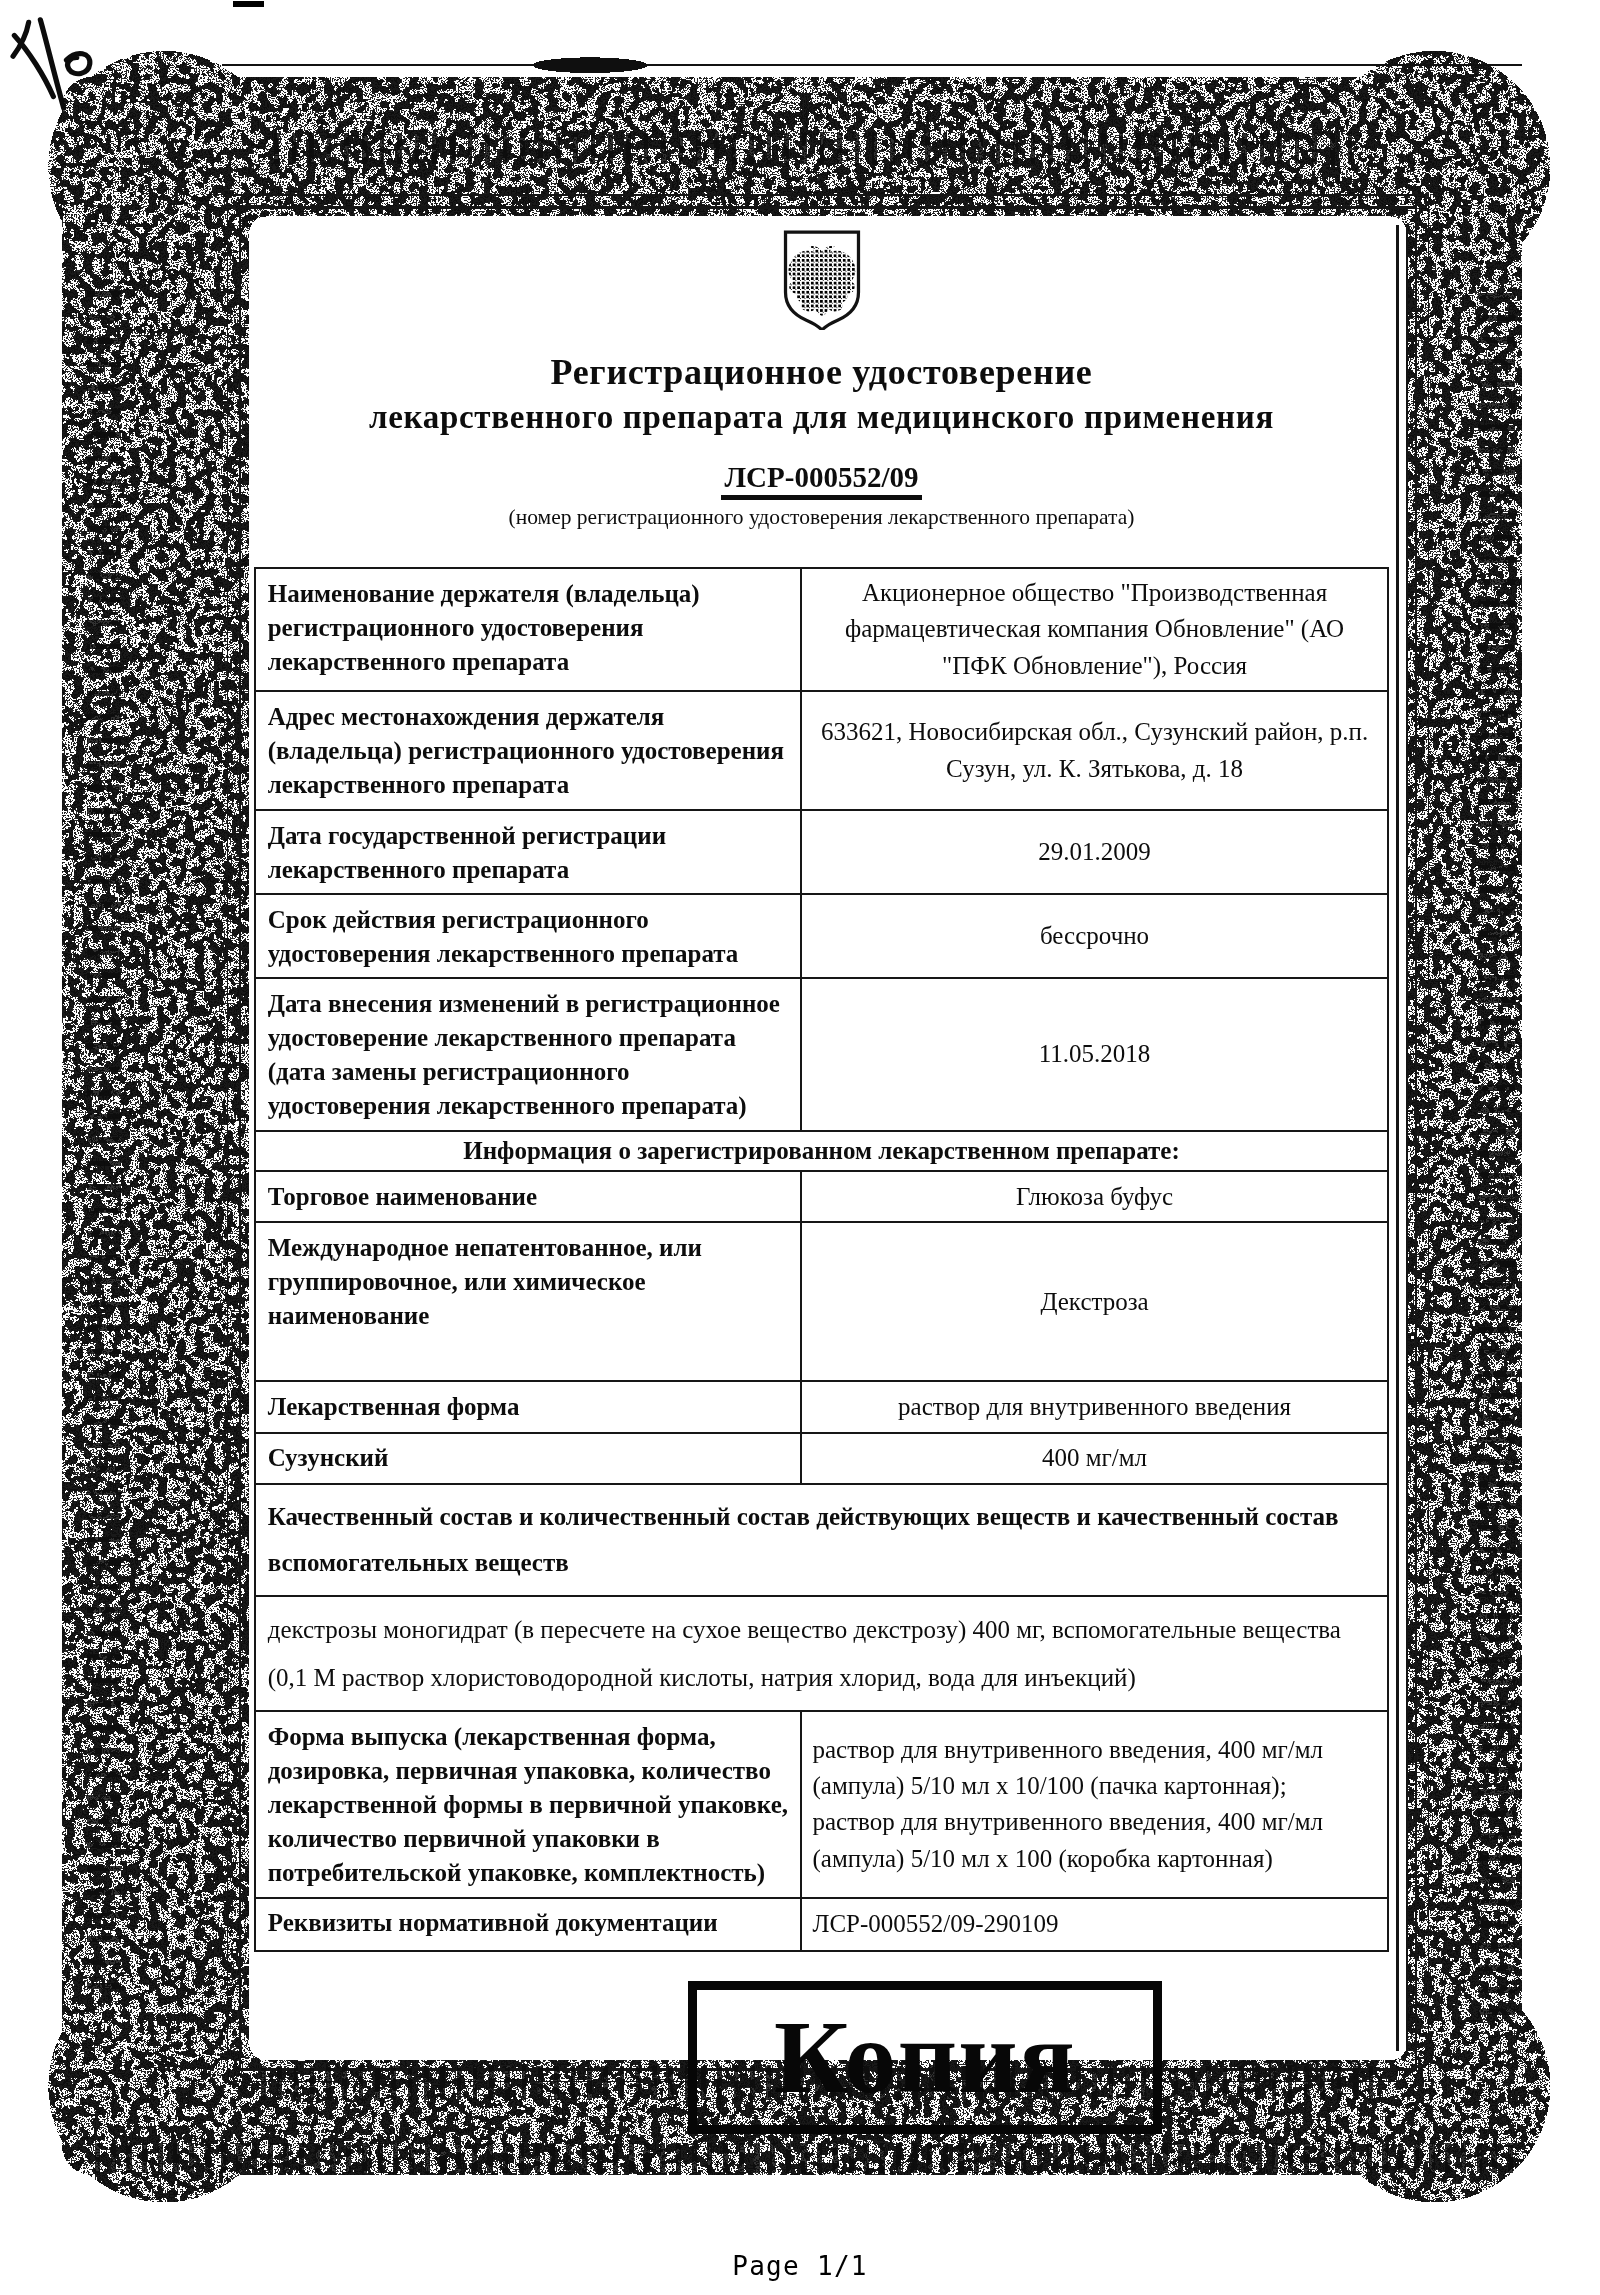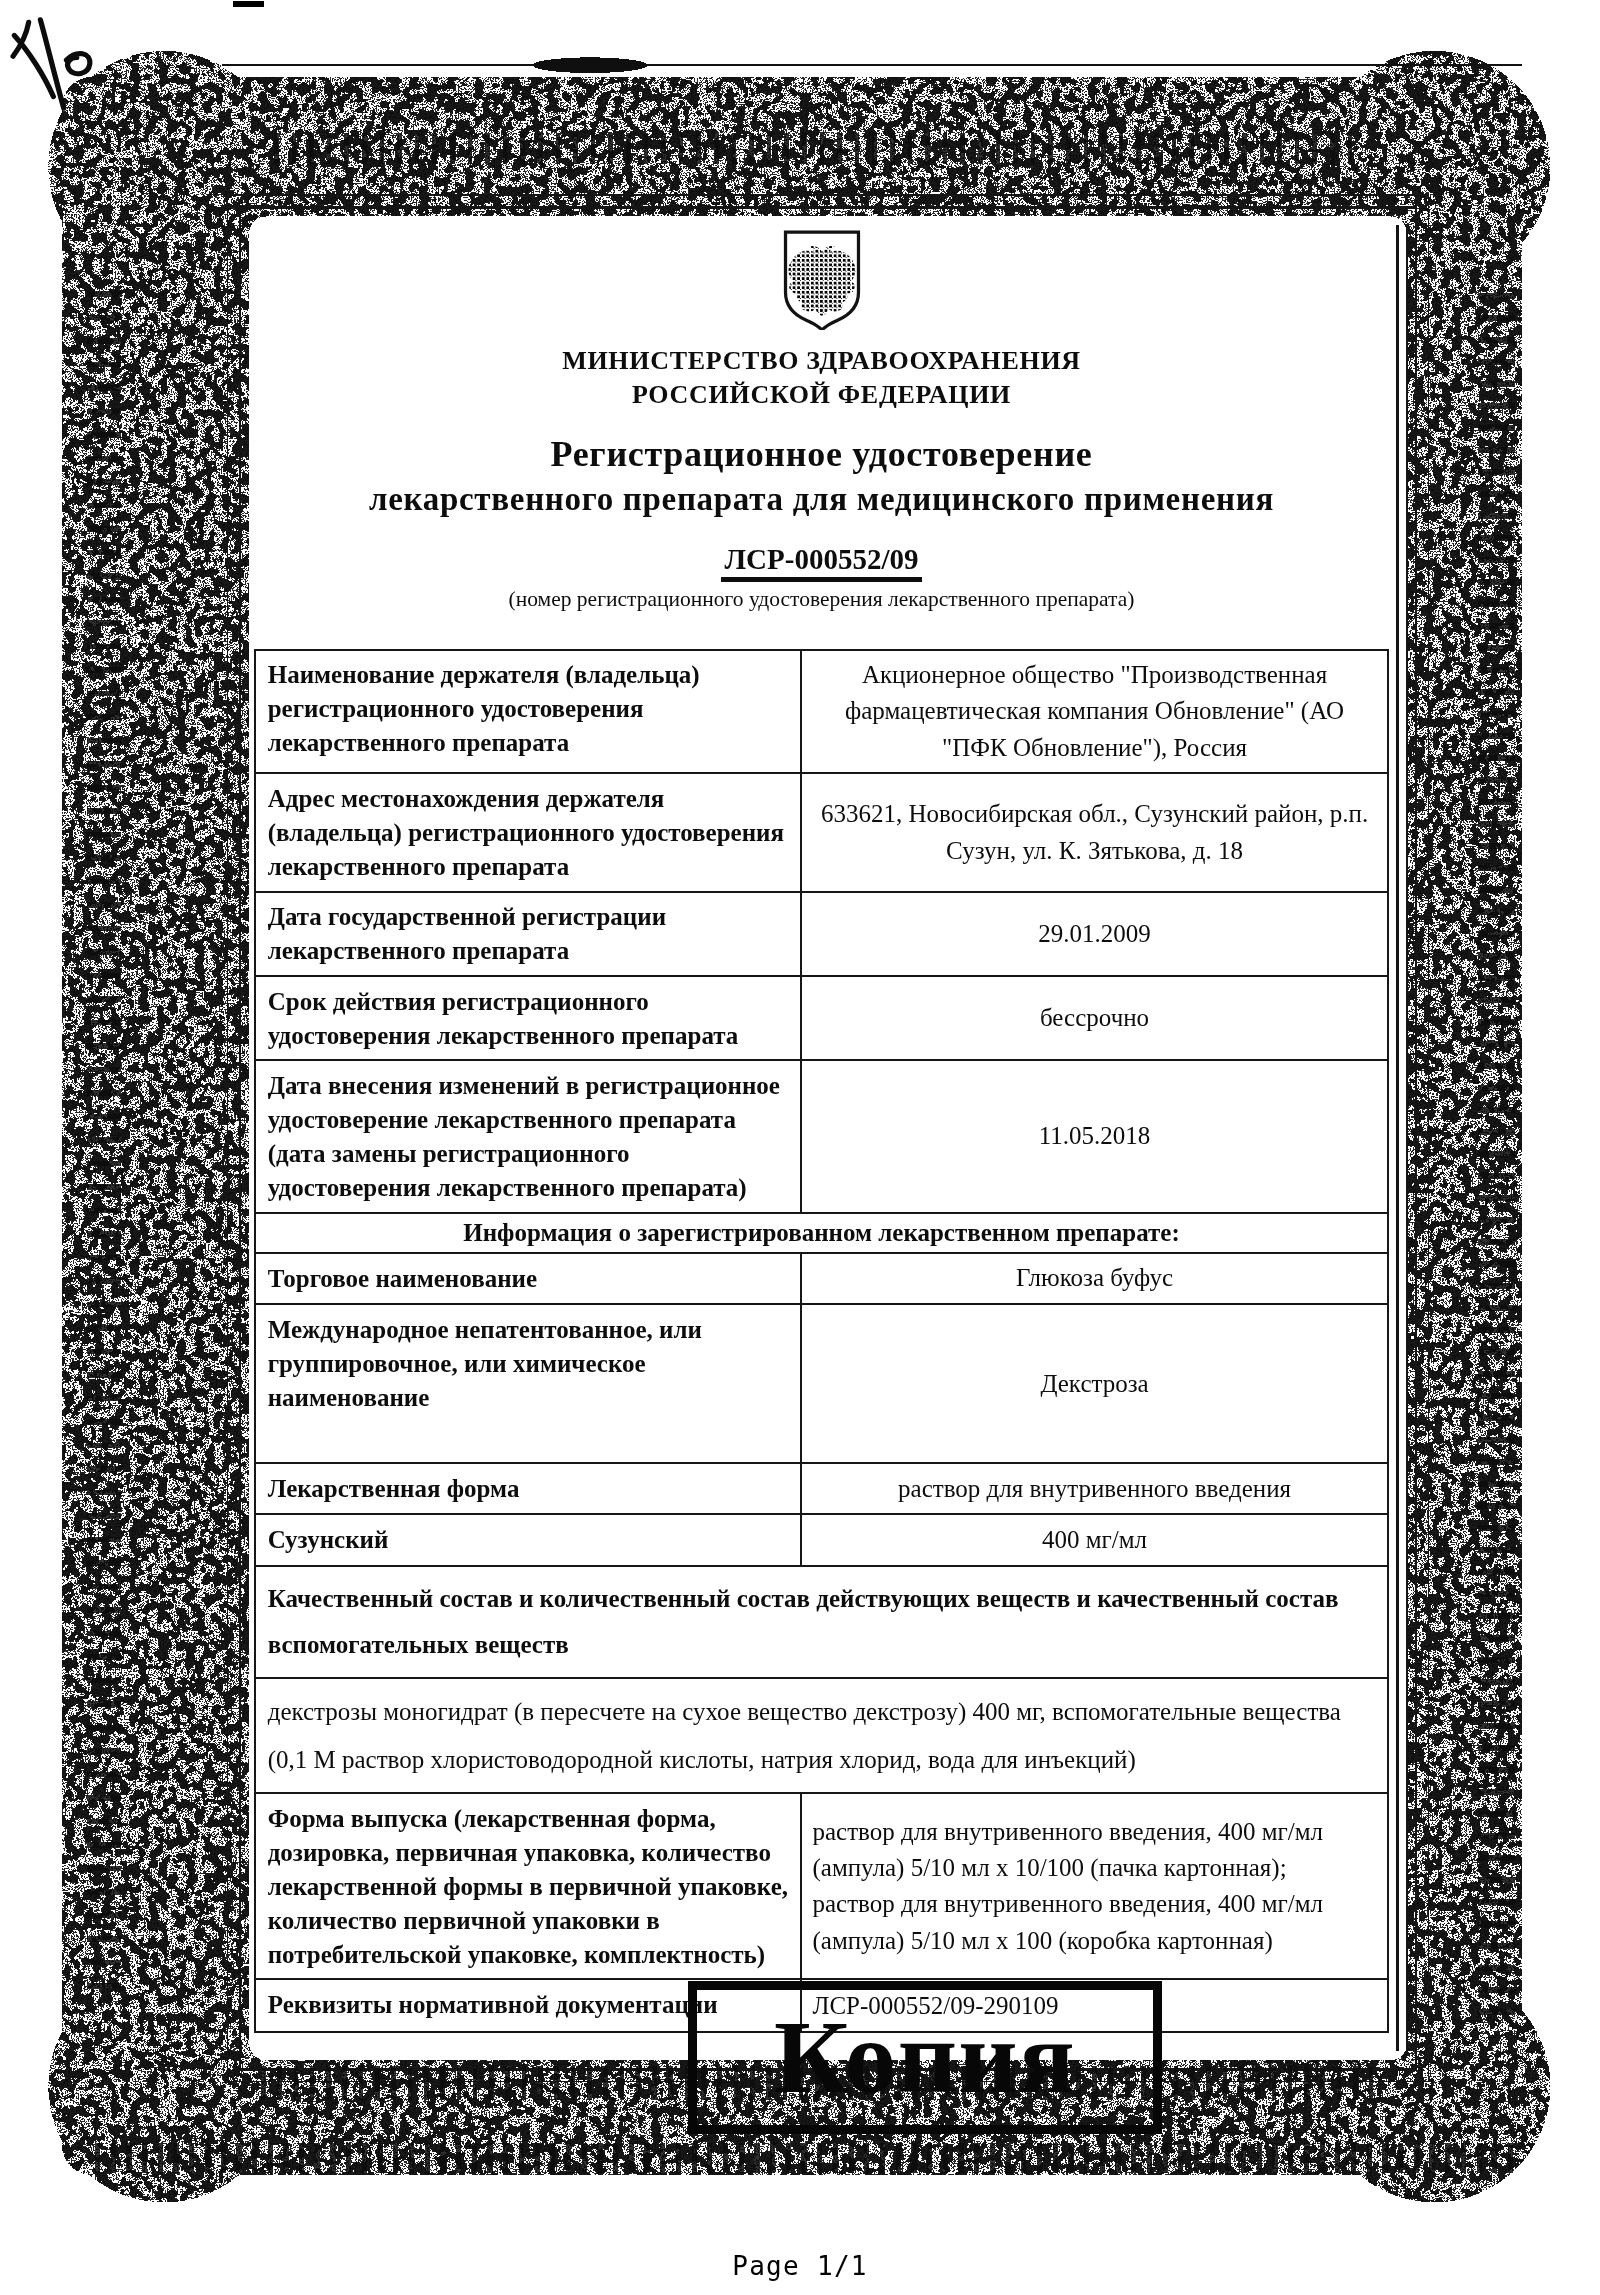--- a/index.html
+++ b/index.html
@@ -146,24 +146,20 @@
 
   <svg class="arms" width="86" height="103" viewBox="0 0 132 158">
     <path d="M10 8 L122 8 L122 100 C122 124 106 136 90 143 C78 148 72 152 66 158
              C60 152 54 148 42 143 C26 136 10 124 10 100 Z" fill="#ffffff" stroke="#121212" stroke-width="5"></path>
     <path d="M66 38 q-8 -12 -20 -8 q6 2 8 8 q-22 -6 -34 12 q-12 18 2 34 q-8 2 -6 10
              q2 8 12 8 q-4 10 8 14 q-6 8 4 12 q10 4 16 -2 q4 10 10 10 q6 0 10 -10
              q6 6 16 2 q10 -4 4 -12 q12 -4 8 -14 q10 0 12 -8 q2 -8 -6 -10
              q14 -16 2 -34 q-12 -18 -34 -12 q2 -6 8 -8 q-12 -4 -20 8 Z" fill="url(#grain)"></path>
   </svg>
 
-  <div class="ministry">
-    <div>МИНИСТЕРСТВО ЗДРАВООХРАНЕНИЯ</div>
-    <div>РОССИЙСКОЙ ФЕДЕРАЦИИ</div>
-  </div>
 
   <div class="doc-title">
     <div class="t1">Регистрационное удостоверение</div>
     <div class="t2">лекарственного препарата для медицинского применения</div>
   </div>
 
   <div class="reg-num">
     <span>ЛСР-000552/09</span>
   </div>
   <div class="reg-cap">(номер регистрационного удостоверения лекарственного препарата)</div>

